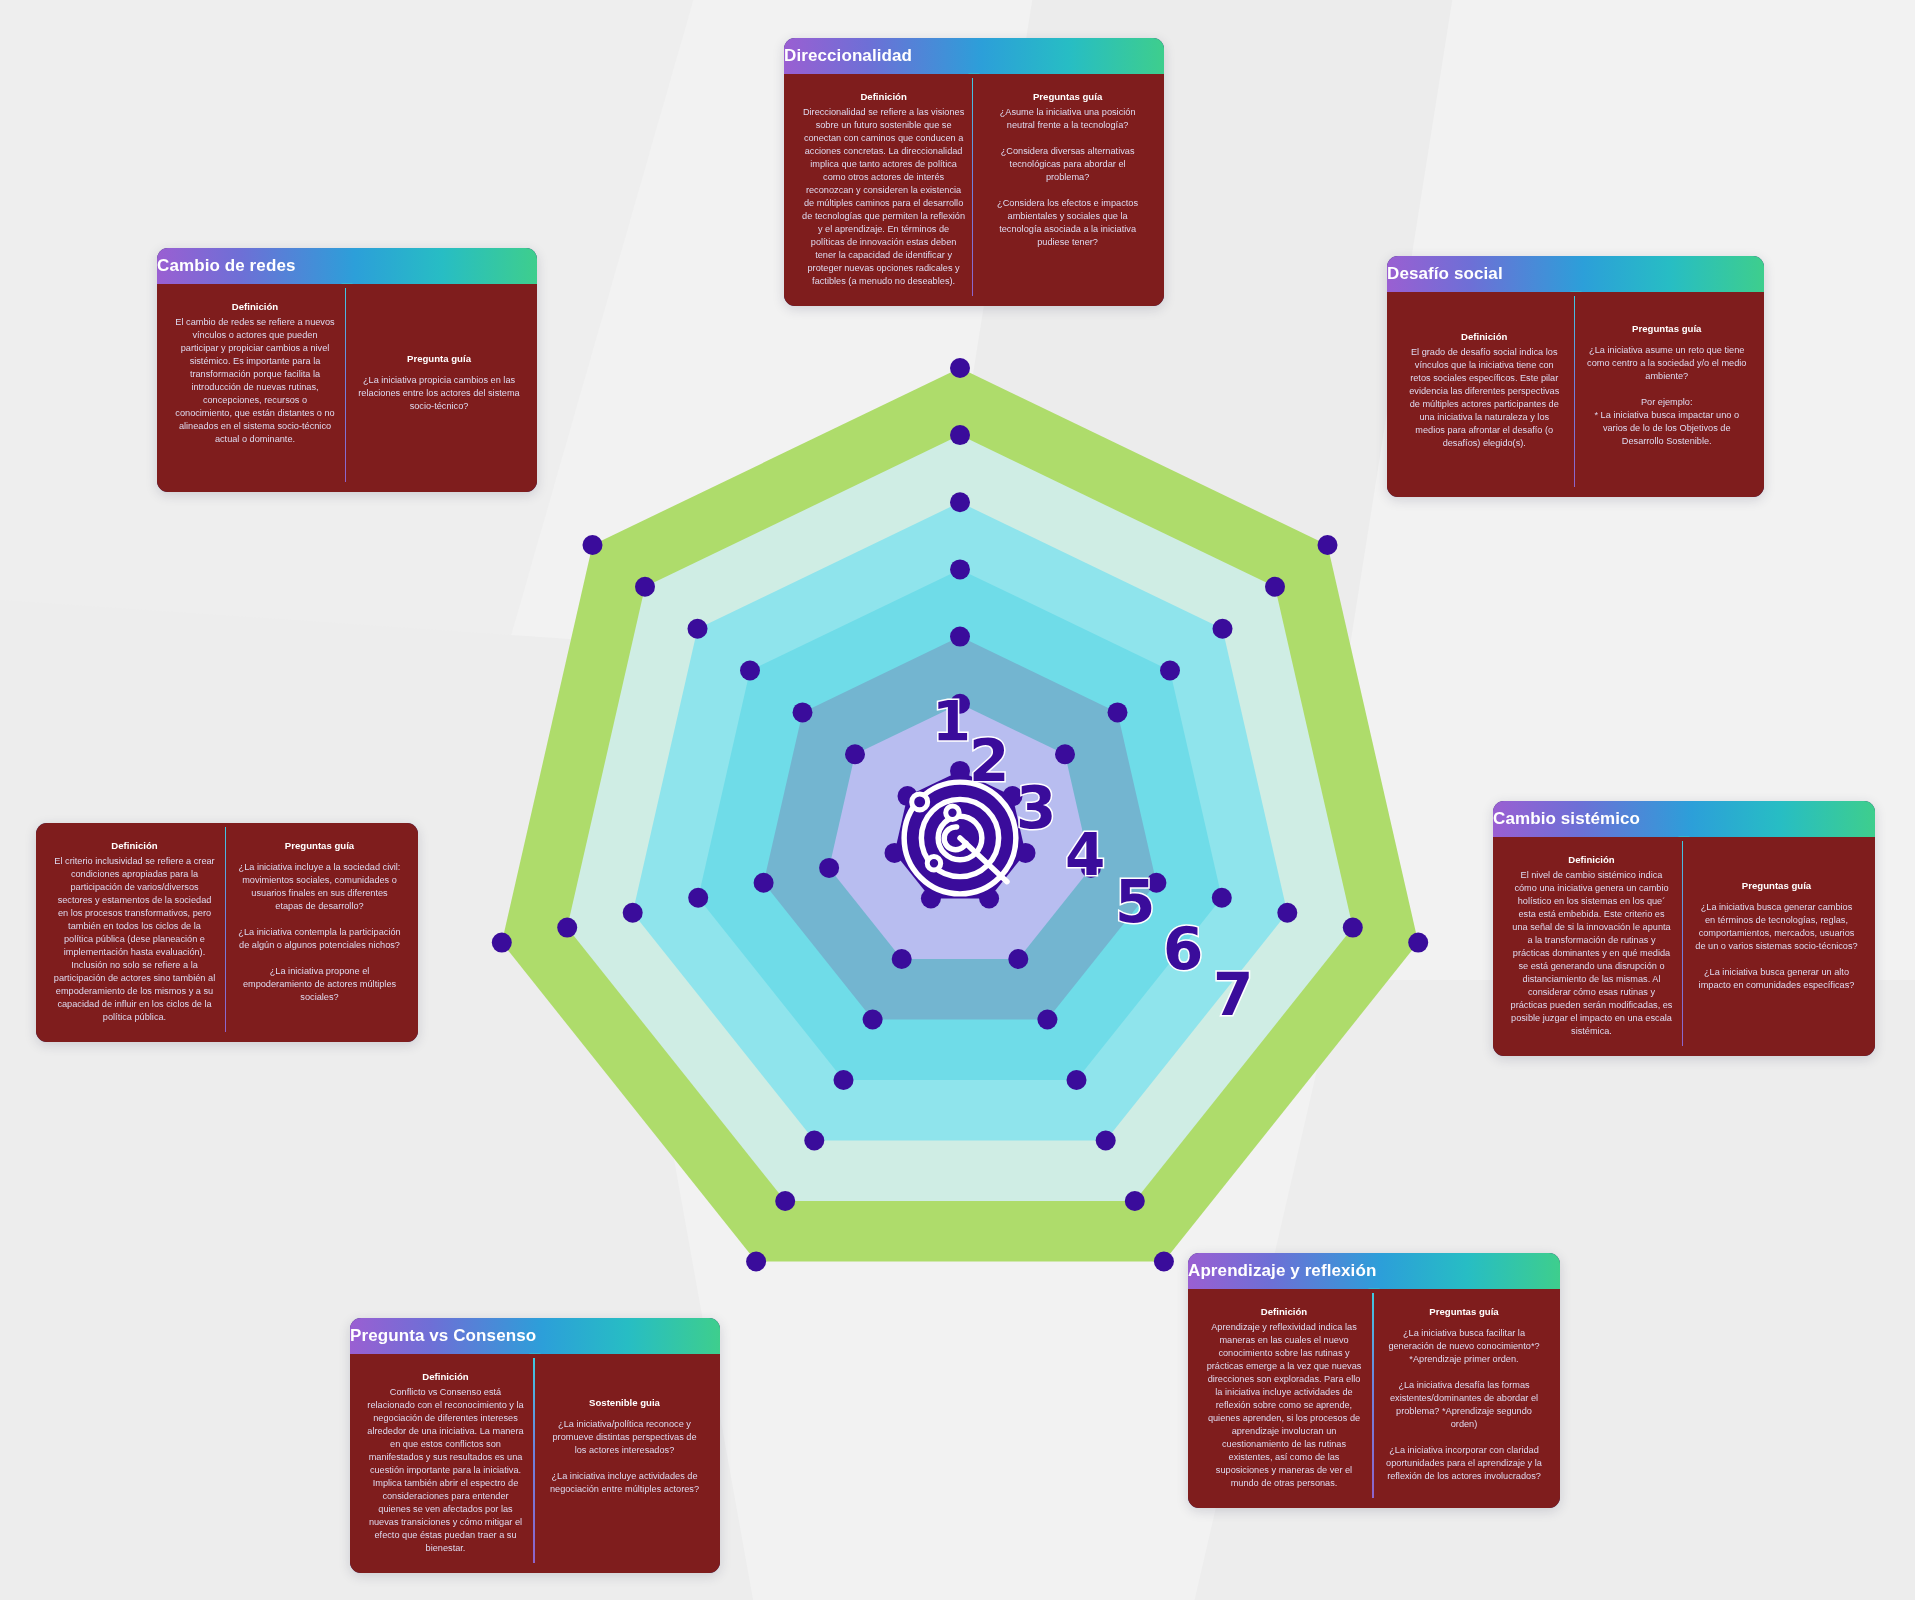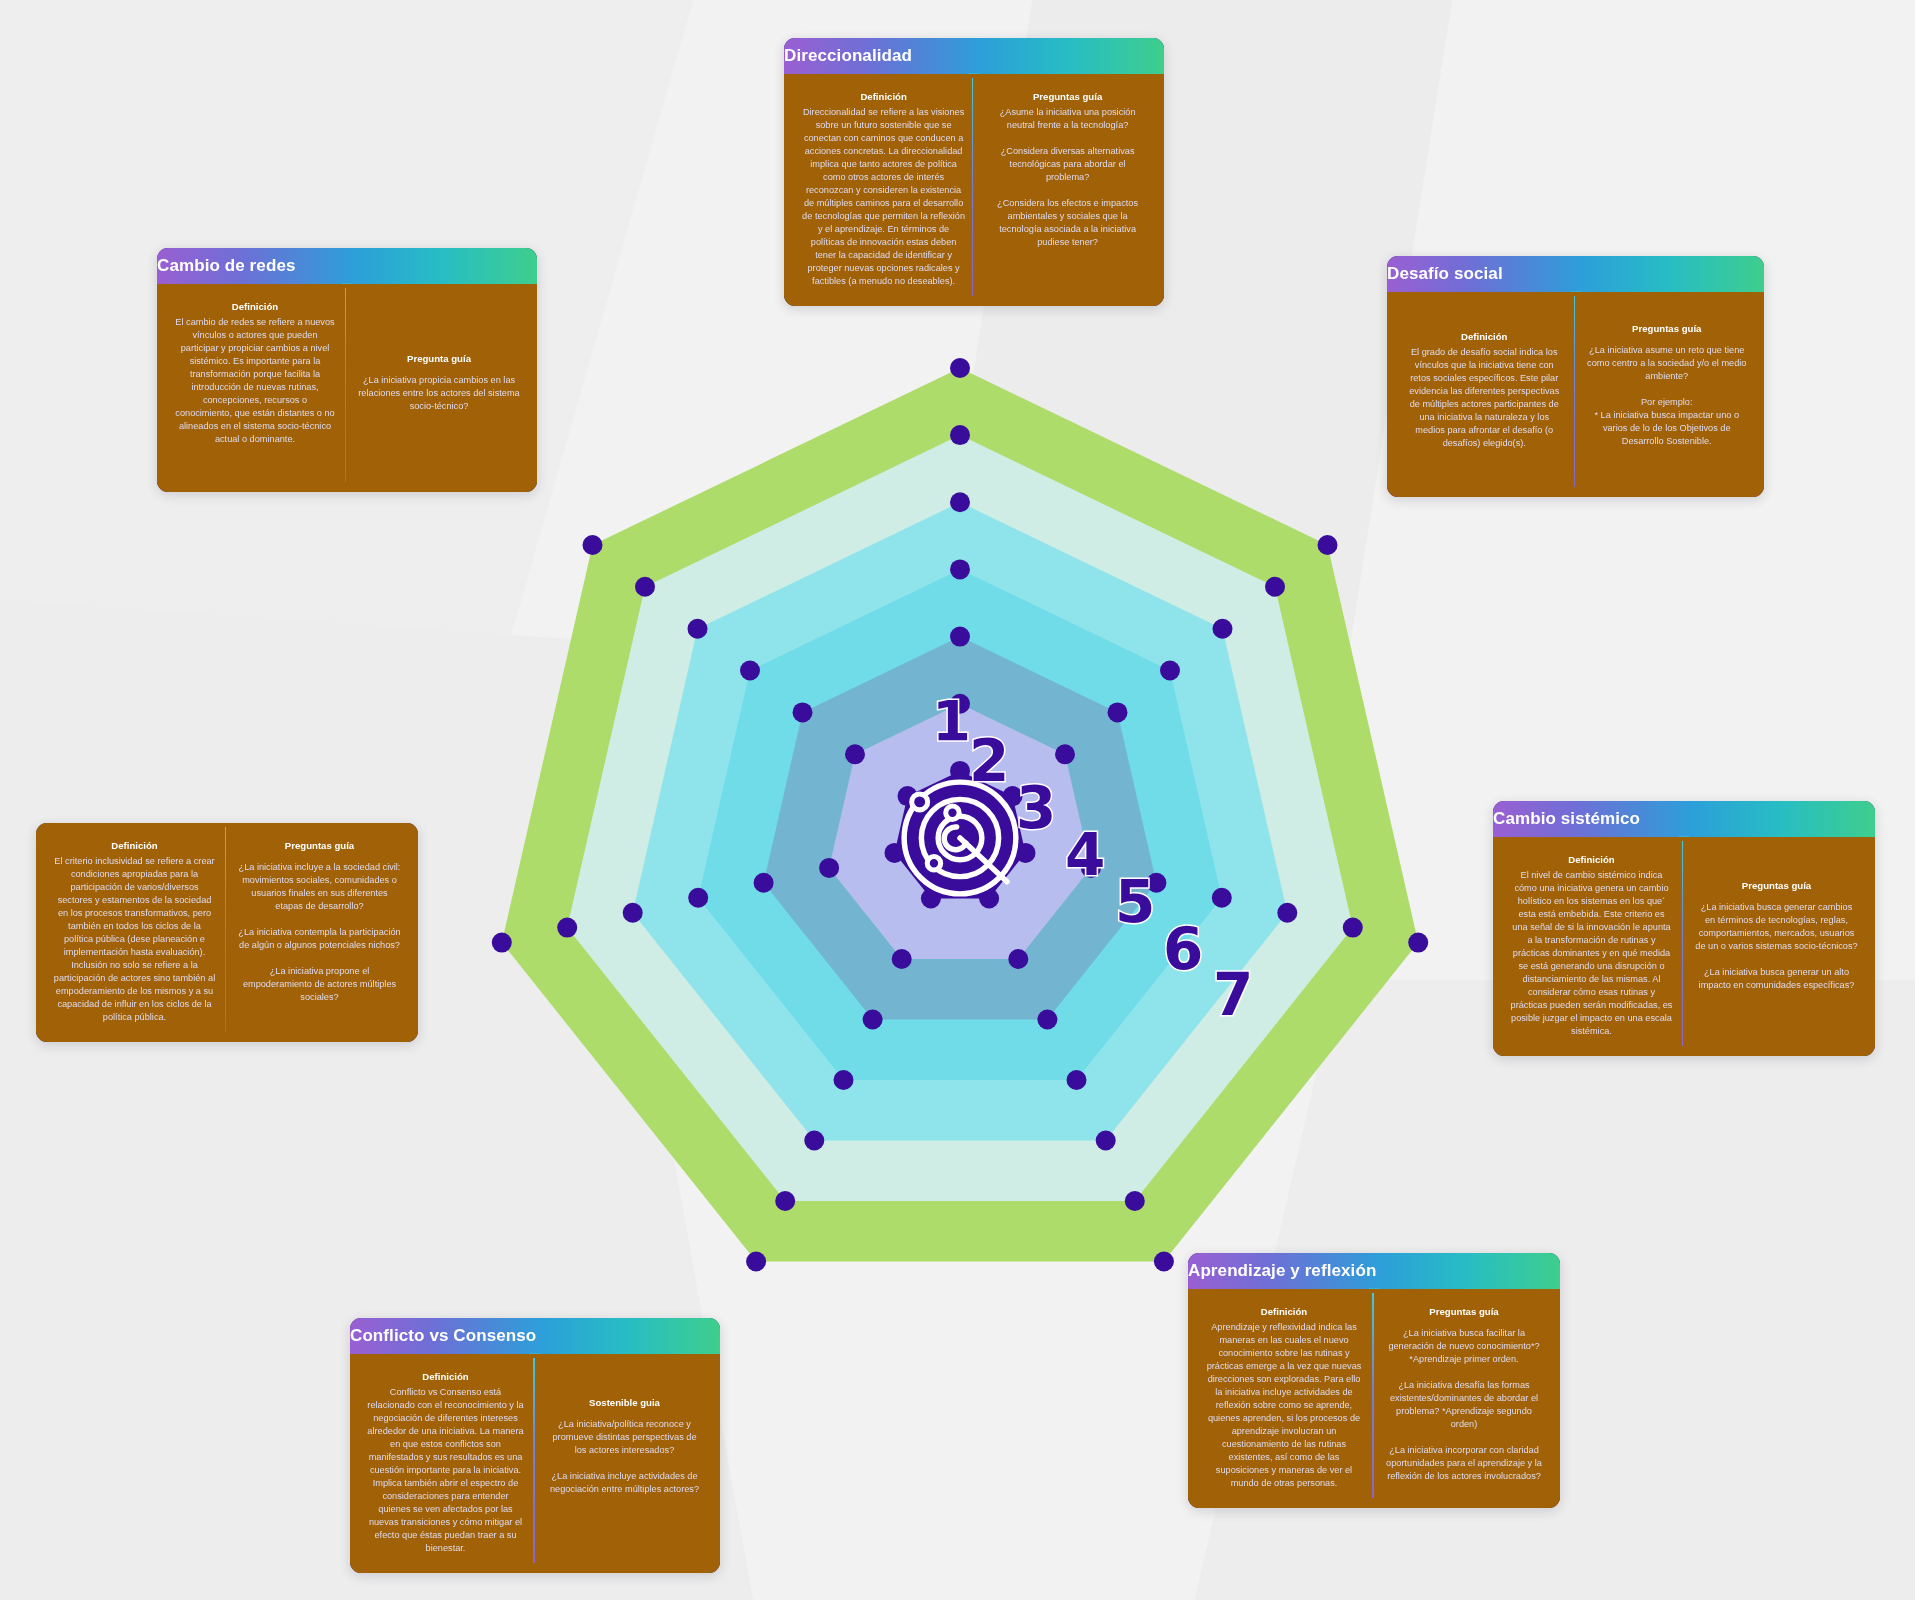--- a/index.html
+++ b/index.html
@@ -69,21 +69,21 @@
   }
   .card-title {
     color: #ffffff;
     font-size: 17px;
     font-weight: 700;
     letter-spacing: .1px;
   }
   .card-body {
     position: relative;
     display: flex;
-    background: #a16207;
+    background: #7f1d1d;
     padding: 16px 6px 18px 6px;
   }
   .card-col {
     flex: 1;
     padding: 0 11px;
     text-align: center;
     color: #DEDCF2;
     font-size: 9.2px;
     line-height: 1.42;
   }
@@ -325,21 +325,21 @@
       <span class="col-head">Preguntas guía</span>
       <span class="col-body" style="margin-top:8px;">¿La iniciativa busca generar cambios en términos de tecnologías, reglas, comportamientos, mercados, usuarios de un o varios sistemas socio-técnicos?
 
 ¿La iniciativa busca generar un alto impacto en comunidades específicas?</span>
     </div>
   </div>
 </div>
 
 <div class="card" id="card-conflicto">
   <div class="card-header">
-    <span class="card-title">Conflicto vs Consenso</span>
+    <span class="card-title">Pregunta vs Consenso</span>
     <span class="notch"></span>
   </div>
   <div class="card-body">
     <div class="divider"></div>
     <div class="card-col">
       <span class="col-head">Definición</span>
       <span class="col-body">Conflicto vs  Consenso  está relacionado  con  el  reconocimiento y  la  negociación  de  diferentes intereses alrededor de una iniciativa. La manera en  que estos conflictos son manifestados y sus resultados es una cuestión importante para la iniciativa.  Implica también abrir el espectro de consideraciones para entender quienes se ven afectados por las  nuevas transiciones y cómo mitigar el efecto que éstas puedan traer a su bienestar.</span>
     </div>
     <div class="card-col" style="padding-top:26px;">
       <span class="col-head">Sostenible guia</span>

